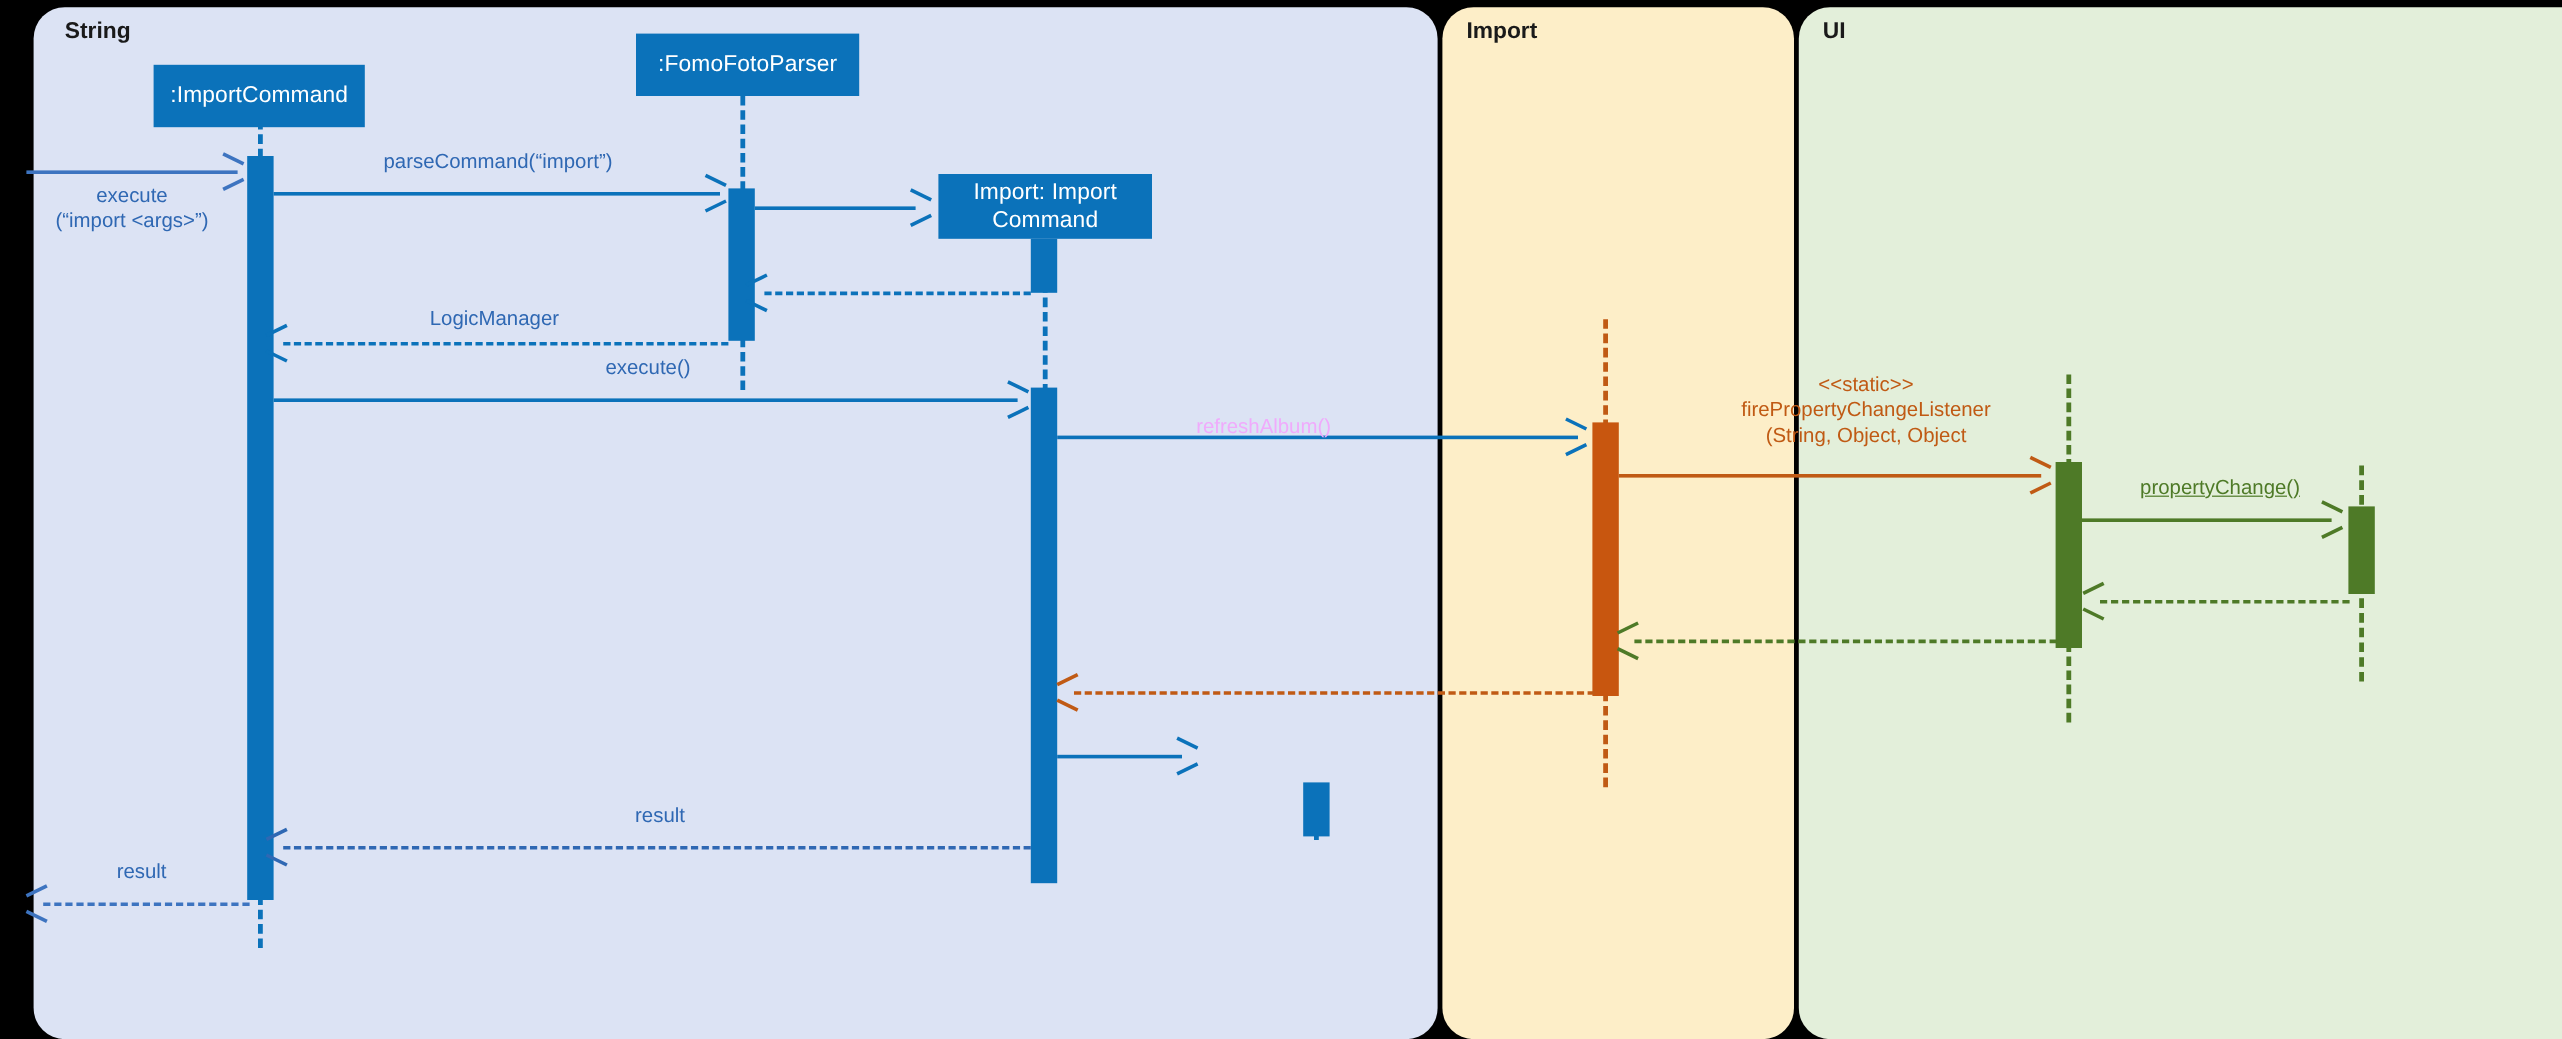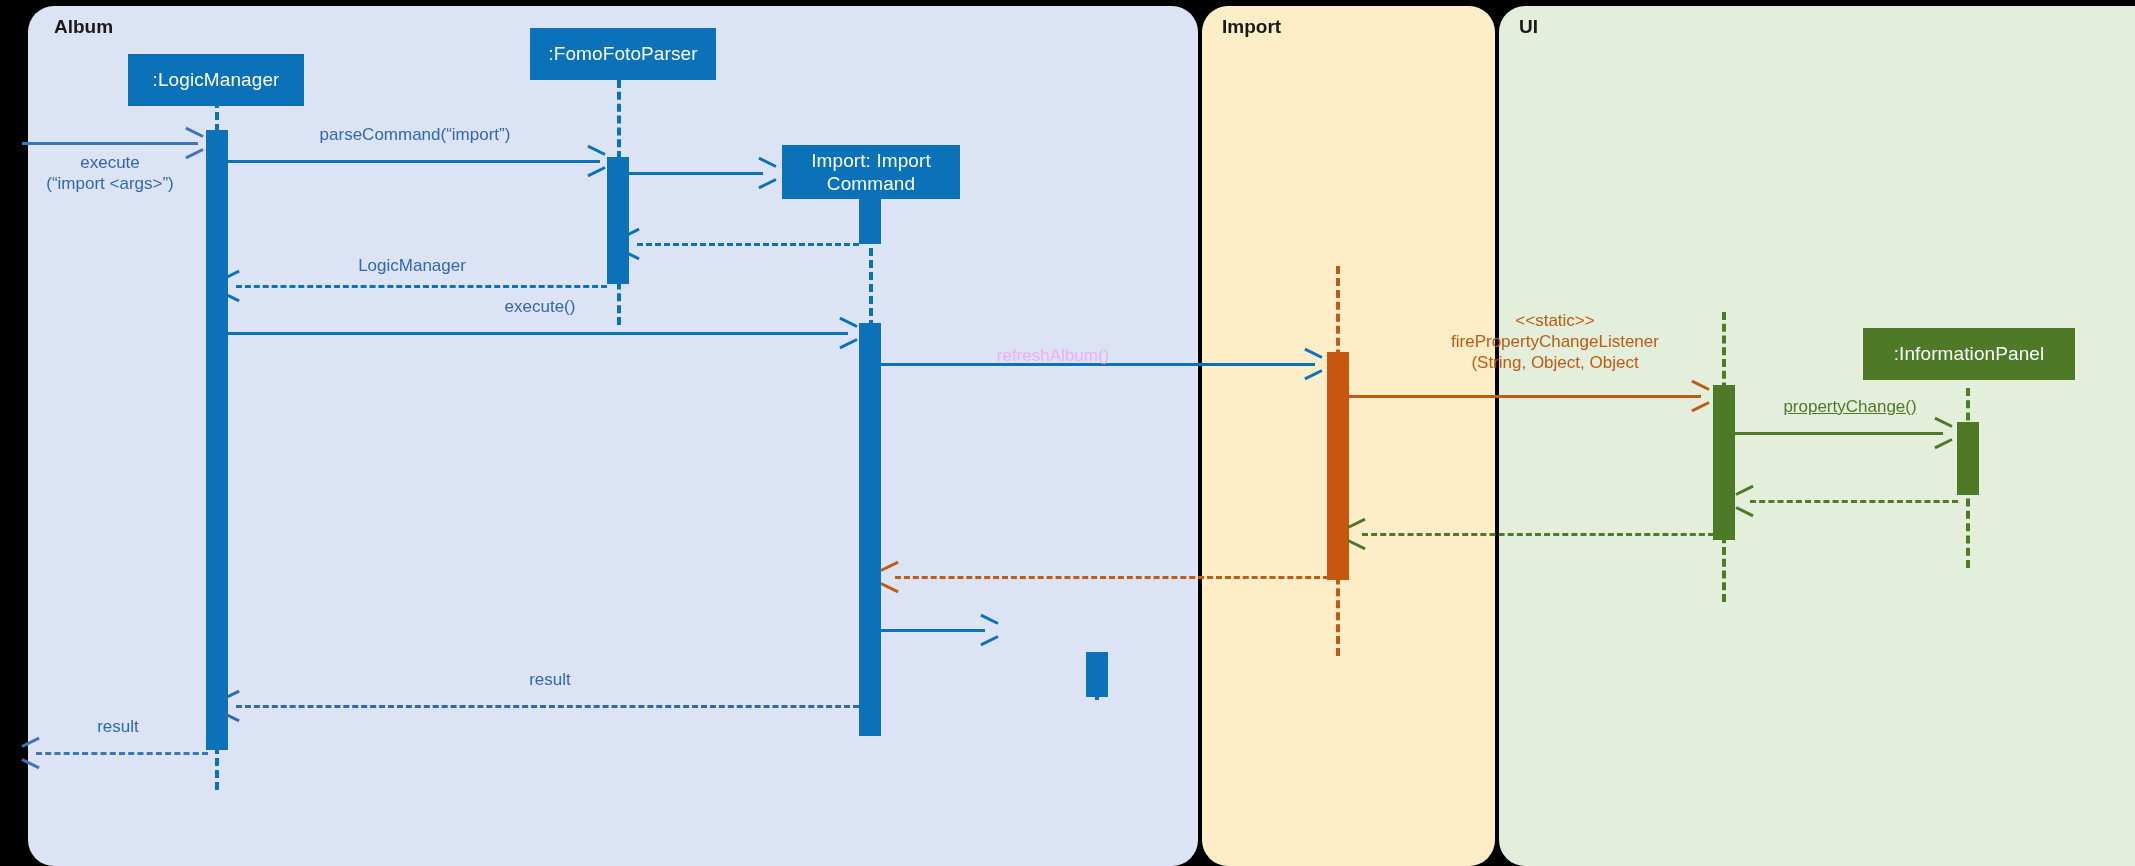--- a/index.html
+++ b/index.html
@@ -89,21 +89,21 @@
     white-space: pre;
     text-align: center;
   }
 </style>
 </head>
 <body>
 
 <div id="canvas">
 
   <div class="panel" style="left:28px; top:6px; width:1170px; height:860px; background:#dce3f4; border-radius:26px;"></div>
-  <div class="panel-label" style="left:54px; top:16px;">Album</div>
+  <div class="panel-label" style="left:54px; top:16px;">String</div>
 
   <div class="panel" style="left:1202px; top:6px; width:293px; height:860px; background:#fdeec8; border-radius:26px;"></div>
   <div class="panel-label" style="left:1222px; top:16px;">Import</div>
 
   <div class="panel" style="left:1499px; top:6px; width:636px; height:860px; background:#e3efda; border-radius:26px 0 0 26px;"></div>
   <div class="panel-label" style="left:1519px; top:16px;">UI</div>
 
   <div class="lifeline" style="left:215px; top:100px; height:690px; border-left-color:#0b72ba;"></div>
   <div class="lifeline" style="left:617px; top:80px; height:245px; border-left-color:#0b72ba;"></div>
   <div class="lifeline" style="left:869px; top:200px; height:140px; border-left-color:#0b72ba;"></div>
@@ -114,31 +114,30 @@
 
   <div class="activation" style="left:206px; top:130px; width:22px; height:620px; background:#0b72ba;"></div>
   <div class="activation" style="left:607px; top:157px; width:22px; height:127px; background:#0b72ba;"></div>
   <div class="activation" style="left:859px; top:199px; width:22px; height:45px; background:#0b72ba;"></div>
   <div class="activation" style="left:859px; top:323px; width:22px; height:413px; background:#0b72ba;"></div>
   <div class="activation" style="left:1086px; top:652px; width:22px; height:45px; background:#0b72ba;"></div>
   <div class="activation" style="left:1327px; top:352px; width:22px; height:228px; background:#c8560f;"></div>
   <div class="activation" style="left:1713px; top:385px; width:22px; height:155px; background:#4e7a27;"></div>
   <div class="activation" style="left:1957px; top:422px; width:22px; height:73px; background:#4e7a27;"></div>
 
-  <div class="pbox" style="left:128px; top:54px; width:176px; height:52px; background:#0b72ba;">:LogicManager</div>
+  <div class="pbox" style="left:128px; top:54px; width:176px; height:52px; background:#0b72ba;">:ImportCommand</div>
 
   <div class="pbox" style="left:530px; top:28px; width:186px; height:52px; background:#0b72ba;">:FomoFotoParser</div>
 
   <div class="pbox" style="left:782px; top:145px; width:178px; height:54px; background:#0b72ba; white-space:pre-line;">Import: Import
 Command</div>
 
 
 
 
-  <div class="pbox" style="left:1863px; top:328px; width:212px; height:52px; background:#4e7a27;">:InformationPanel</div>
 
   <div class="msg-line" style="left:22px; top:142px; width:176px; border-top-color:#3d74c0;"></div>
   <div class="vhead right" style="left:184px; top:132px;">
     <i style="border-top-color:#3d74c0;"></i>
       <i style="border-top-color:#3d74c0;"></i>
   </div>
   <div class="msg-label" style="left:20px; top:152px; width:180px; color:#2f68b3; white-space:pre-line;">execute
 (“import &lt;args&gt;”)</div>
 
   <div class="msg-line" style="left:228px; top:160px; width:372px; border-top-color:#0b72ba;"></div>

